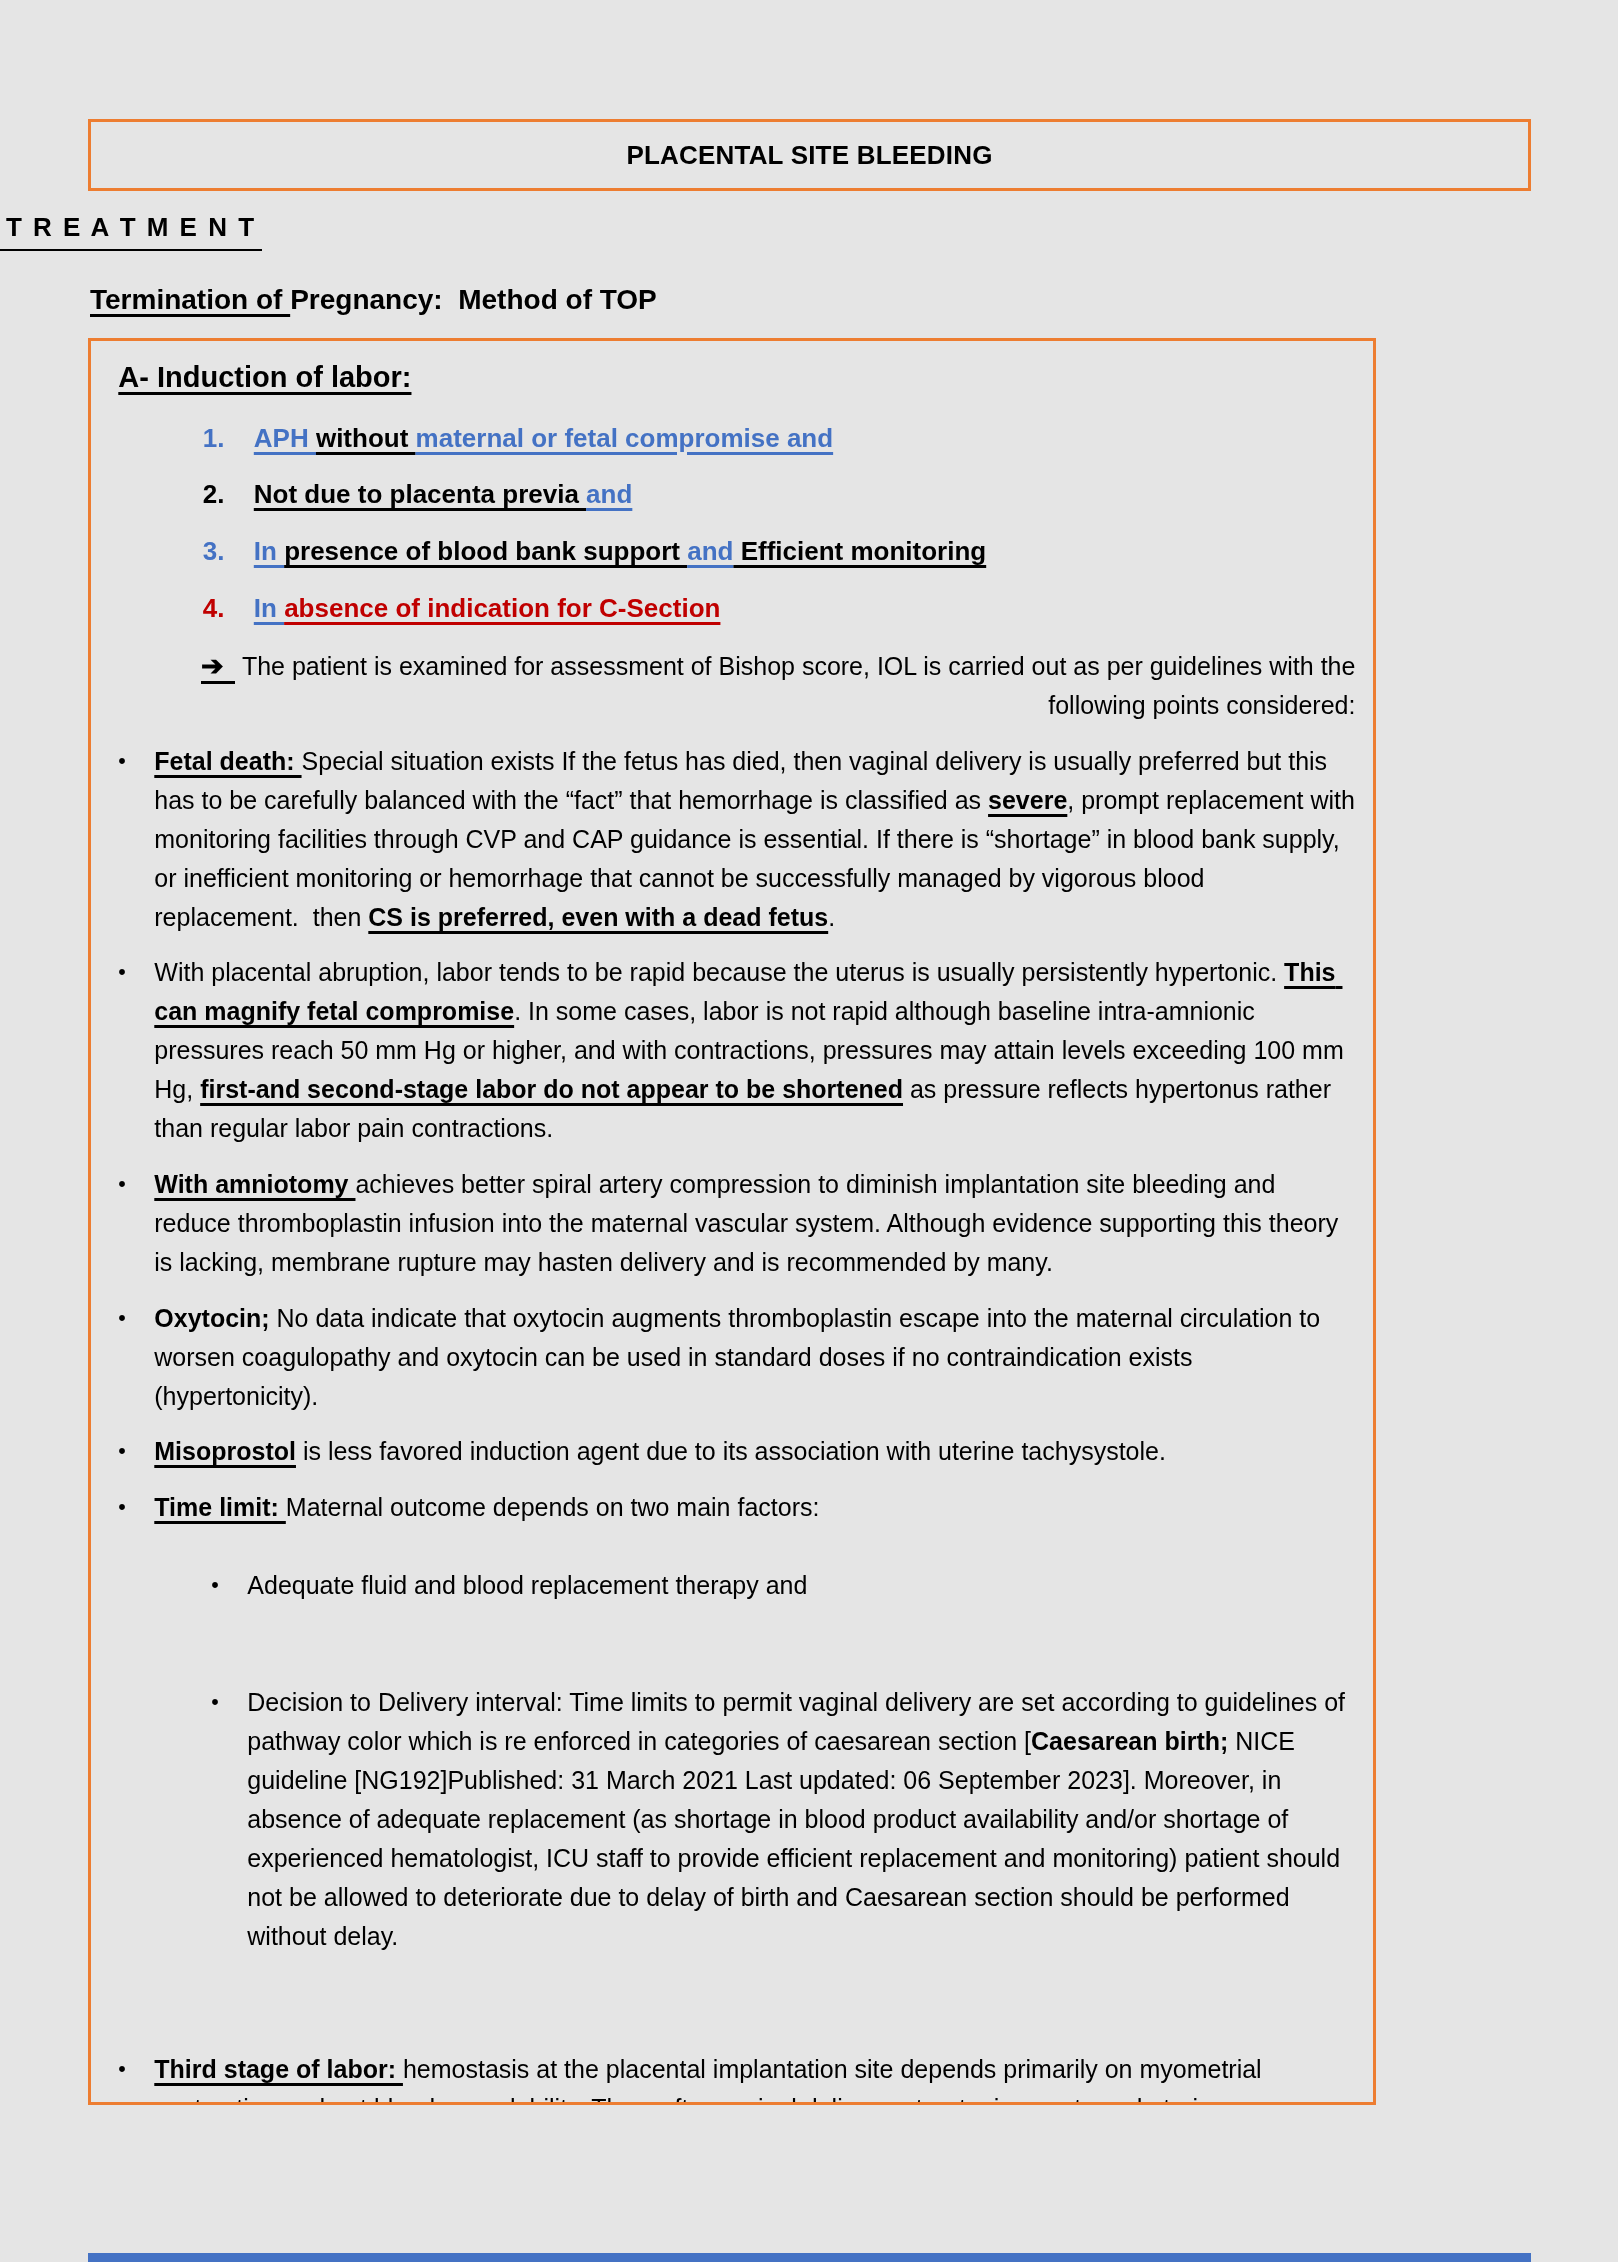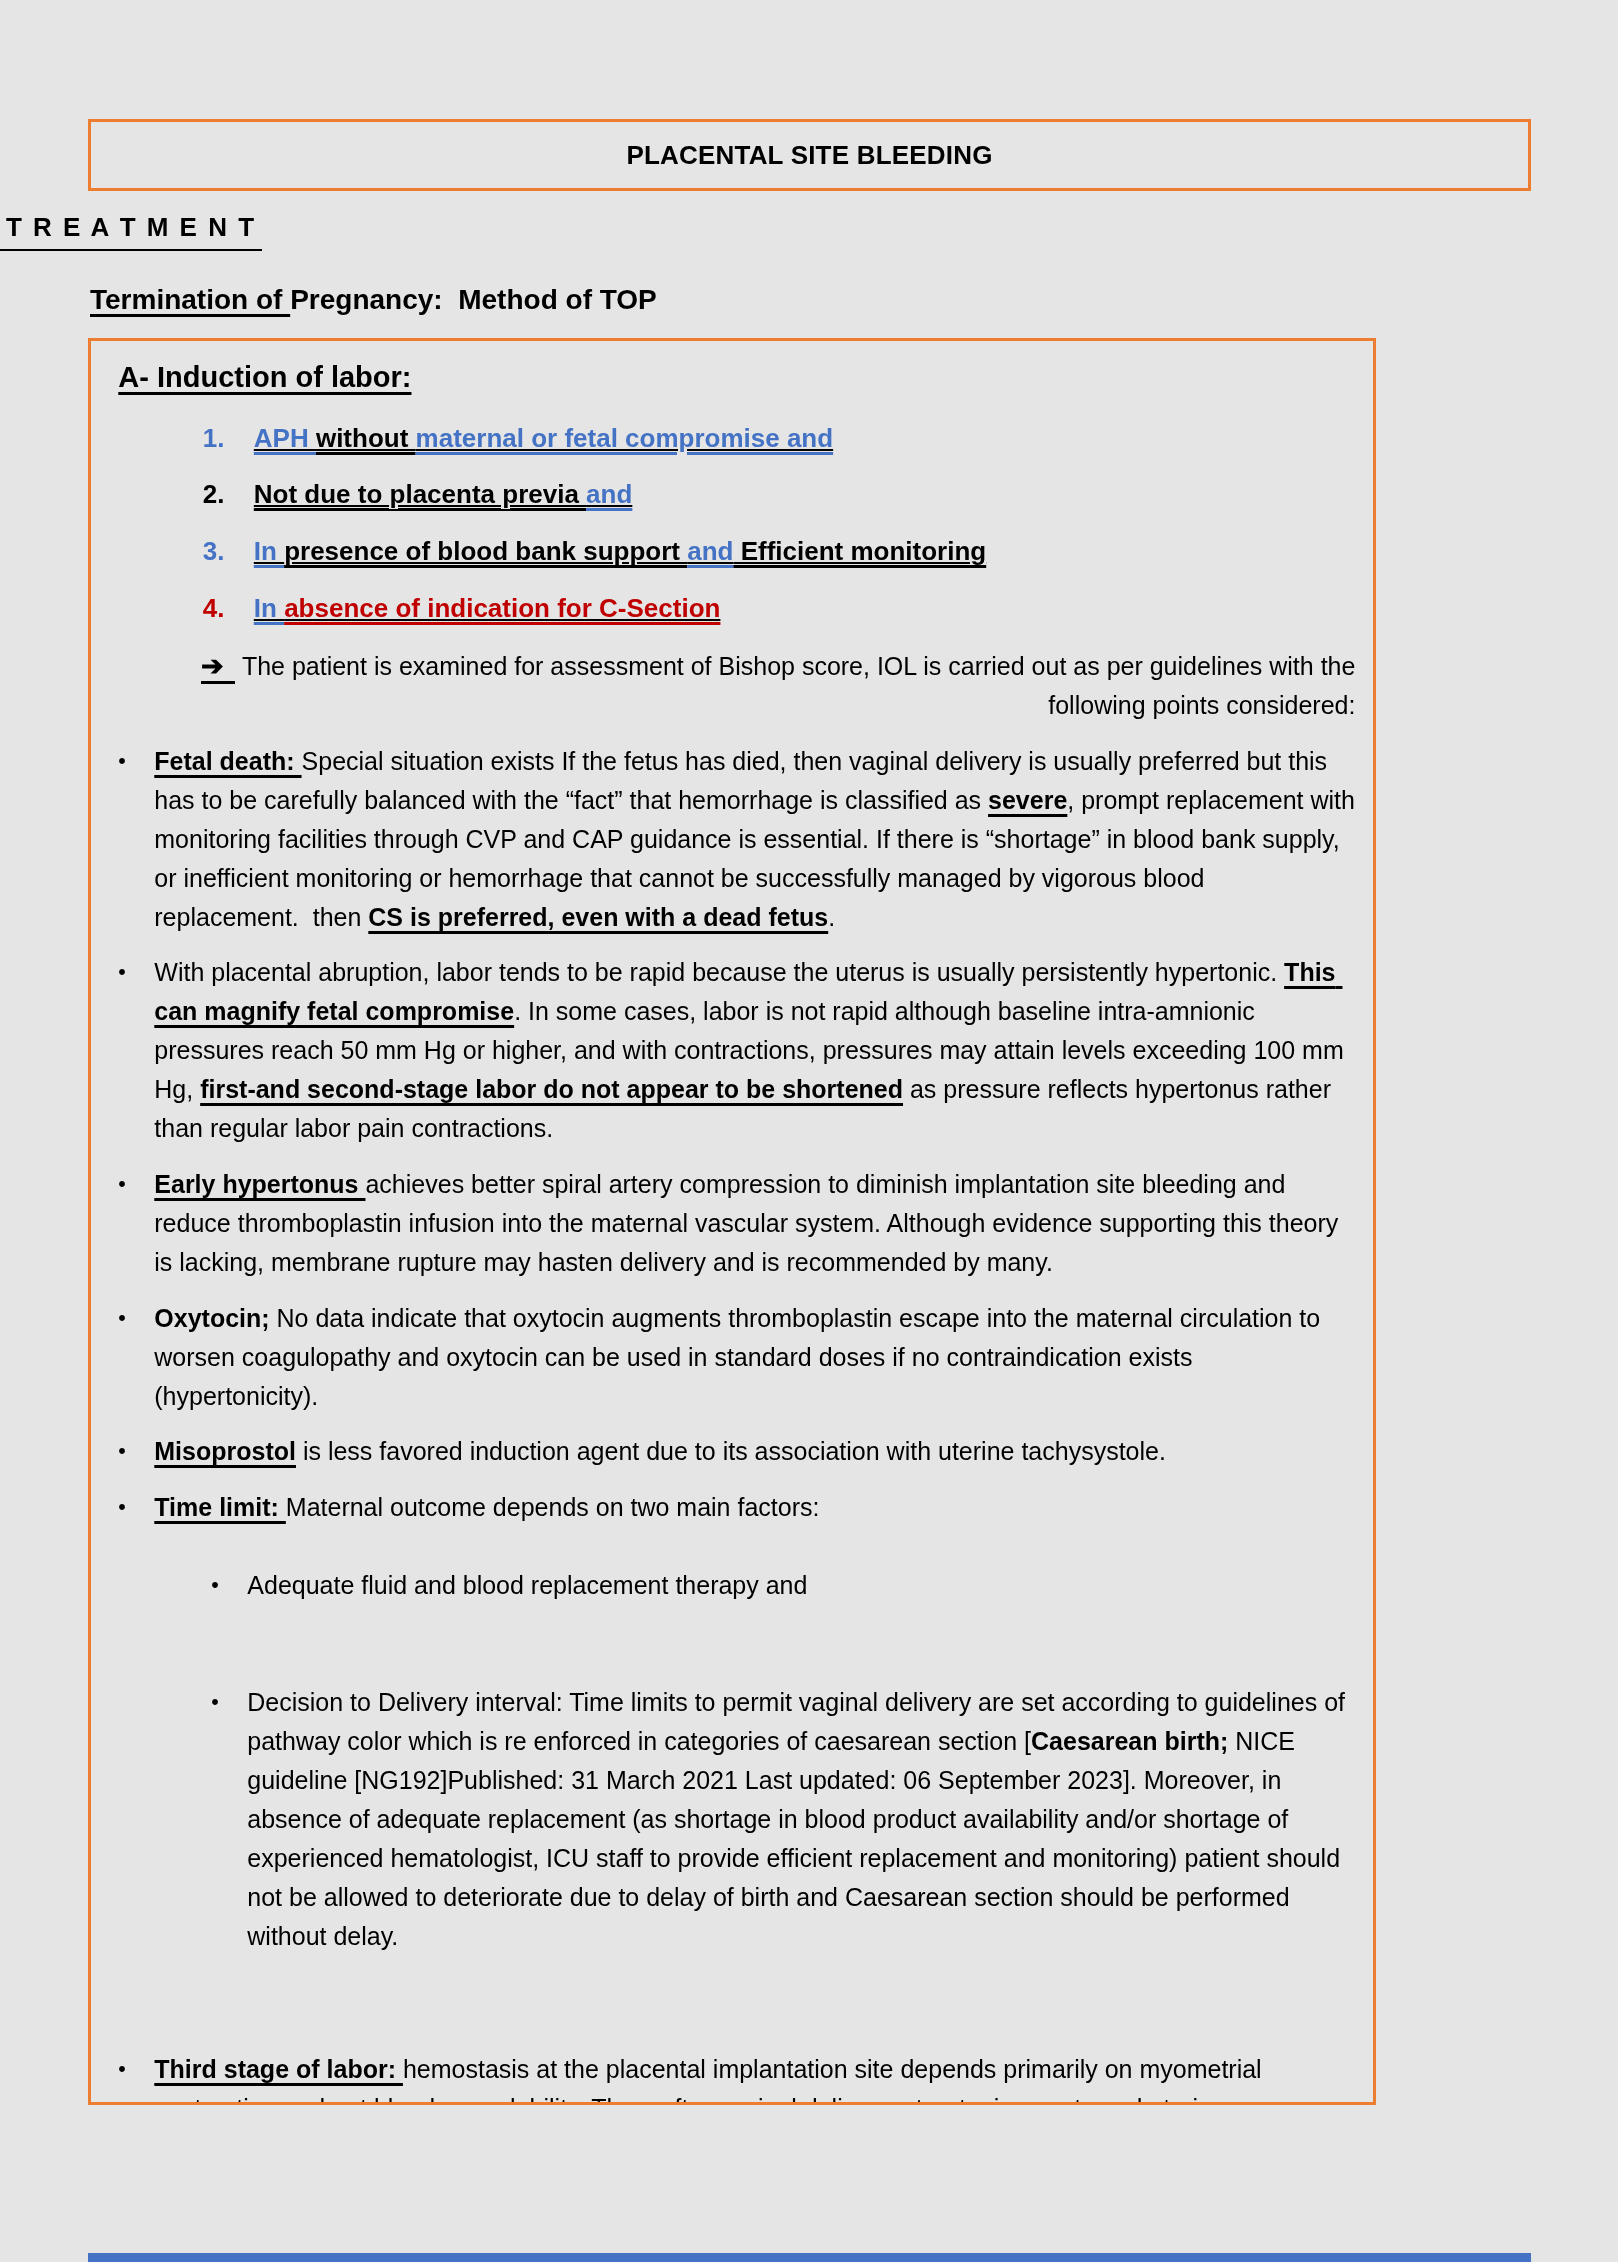--- a/index.html
+++ b/index.html
@@ -50,21 +50,21 @@
   }
   
   .num-list{margin:0 0 19.5px 104px;}
   .num-item{
     display:flex;
     font-size:26px;font-weight:bold;line-height:39px;
     margin-bottom:17.6px;
     white-space:pre-wrap;
   }
   .num-item .num{flex:none;width:51px;}
-  .num-item .num-text{flex:1;text-decoration:underline;}
+  .num-item .num-text{flex:1;}
   
   .arrow-para{
     margin:0 0 16.6px 0;
     font-size:25px;line-height:39px;
     white-space:pre-wrap;
     text-align:right;
   }
   .arrow{
     display:inline-block;
     font-weight:bold;font-size:27px;
@@ -147,21 +147,21 @@
       <span class="btext"><span class="b u">Fetal death: </span><span>Special situation exists If the fetus has died, then vaginal delivery is usually preferred but this has to be carefully balanced with the “fact” that hemorrhage is classified as </span><span class="b u">severe</span><span>, prompt replacement with monitoring facilities through CVP and CAP guidance is essential. If there is “shortage” in blood bank supply, or inefficient monitoring or hemorrhage that cannot be successfully managed by vigorous blood replacement.  then </span><span class="b u">CS is preferred, even with a dead fetus</span><span>.</span></span>
     </div>
 
     <div class="bullet">
       <span class="dot">•</span>
       <span class="btext"><span>With placental abruption, labor tends to be rapid because the uterus is usually persistently hypertonic. </span><span class="b u">This can magnify fetal compromise</span><span>. In some cases, labor is not rapid although </span><span class="i">baseline</span><span> intra-amnionic pressures reach 50 mm Hg or higher, and with contractions, pressures may attain levels exceeding 100 mm Hg, </span><span class="b u">first-and second-stage labor do not appear to be shortened</span><span> as pressure reflects hypertonus rather than regular labor pain contractions.</span></span>
     </div>
 
     <div class="bullet">
       <span class="dot">•</span>
-      <span class="btext"><span class="b u">Early hypertonus </span><span>achieves better spiral artery compression to diminish implantation site bleeding and reduce thromboplastin infusion into the maternal vascular system. Although evidence supporting this theory is lacking, membrane rupture may hasten delivery and is recommended by many.</span></span>
+      <span class="btext"><span class="b u">With amniotomy </span><span>achieves better spiral artery compression to diminish implantation site bleeding and reduce thromboplastin infusion into the maternal vascular system. Although evidence supporting this theory is lacking, membrane rupture may hasten delivery and is recommended by many.</span></span>
     </div>
 
     <div class="bullet">
       <span class="dot">•</span>
       <span class="btext"><span class="b">Oxytocin;</span><span> No data indicate that oxytocin augments thromboplastin escape into the maternal circulation to worsen coagulopathy and oxytocin can be used in standard doses if no contraindication exists (hypertonicity).</span></span>
     </div>
 
     <div class="bullet">
       <span class="dot">•</span>
       <span class="btext"><span class="b u">Misoprostol</span><span> is less favored induction agent due to its association with uterine tachysystole.</span></span>

